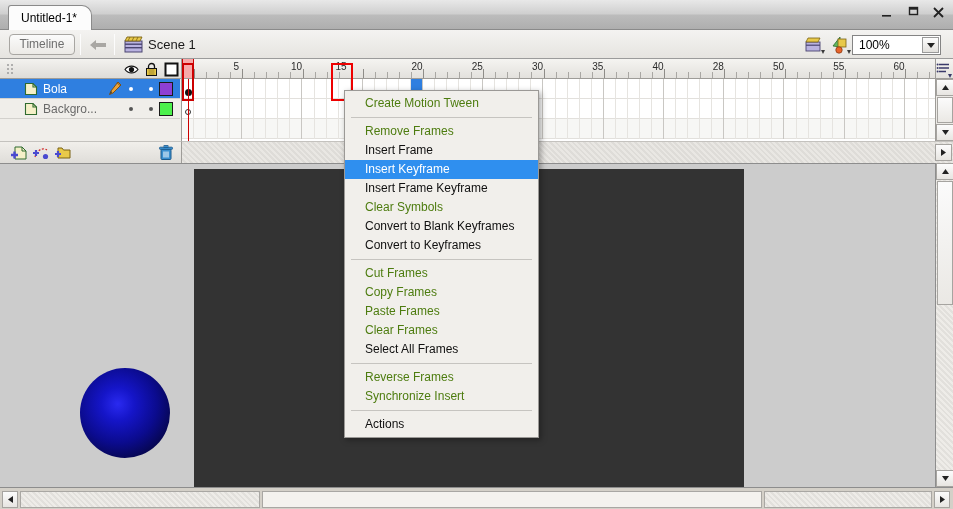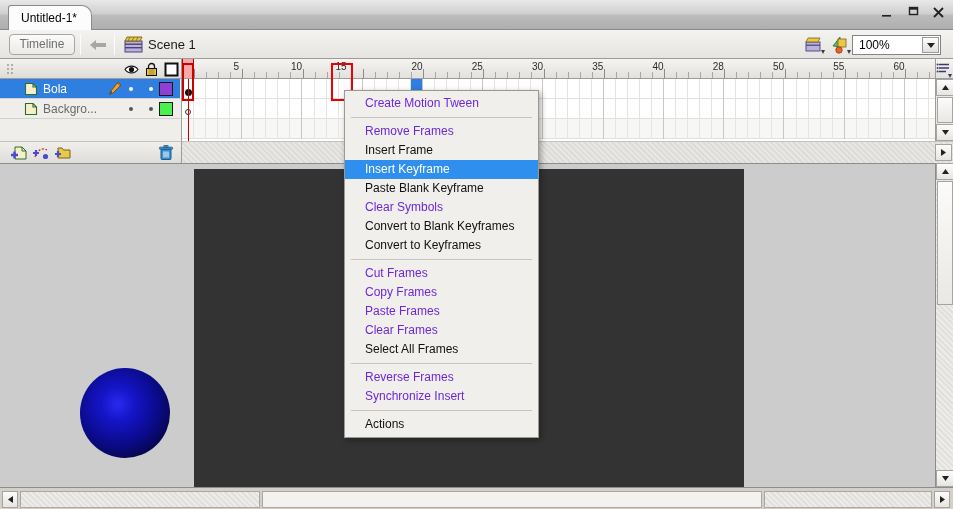--- a/index.html
+++ b/index.html
@@ -260,21 +260,21 @@
     border:1px solid #9b9996;
     box-shadow: 2px 2px 6px rgba(0,0,0,0.35);
     padding: 3px 0 3px 0;
     z-index: 50;
   }
   .mi {
     position:relative; height:19px; line-height:19px;
     padding-left:20px; font-size:12px; color:#101010;
     white-space:nowrap;
   }
-  .mi.disabled { color:#6d28d9; }
+  .mi.disabled { color:#4d7c0f; }
   .mi.hl { background:#2f8fef; color:#ffffff; }
   .msep { height:1px; margin:4px 6px 4px 6px; background:#c6c4c0; }
 </style>
 </head>
 <body>
 
 <div id="app">
 
   <div class="titlebar">
     <div class="doc-tab">
@@ -838,21 +838,21 @@
         </svg>
     </div>
   </div>
 
   <div class="ctxmenu" id="ctxmenu">
       <div class="mi disabled">Create Motion Tween</div>
       <div class="msep"></div>
       <div class="mi disabled">Remove Frames</div>
       <div class="mi">Insert Frame</div>
       <div class="mi hl">Insert Keyframe</div>
-      <div class="mi">Paste Blank Keyframe</div>
+      <div class="mi">Insert Frame Keyframe</div>
       <div class="mi disabled">Clear Symbols</div>
       <div class="mi">Convert to Blank Keyframes</div>
       <div class="mi">Convert to Keyframes</div>
       <div class="msep"></div>
       <div class="mi disabled">Cut Frames</div>
       <div class="mi disabled">Copy Frames</div>
       <div class="mi disabled">Paste Frames</div>
       <div class="mi disabled">Clear Frames</div>
       <div class="mi">Select All Frames</div>
       <div class="msep"></div>

